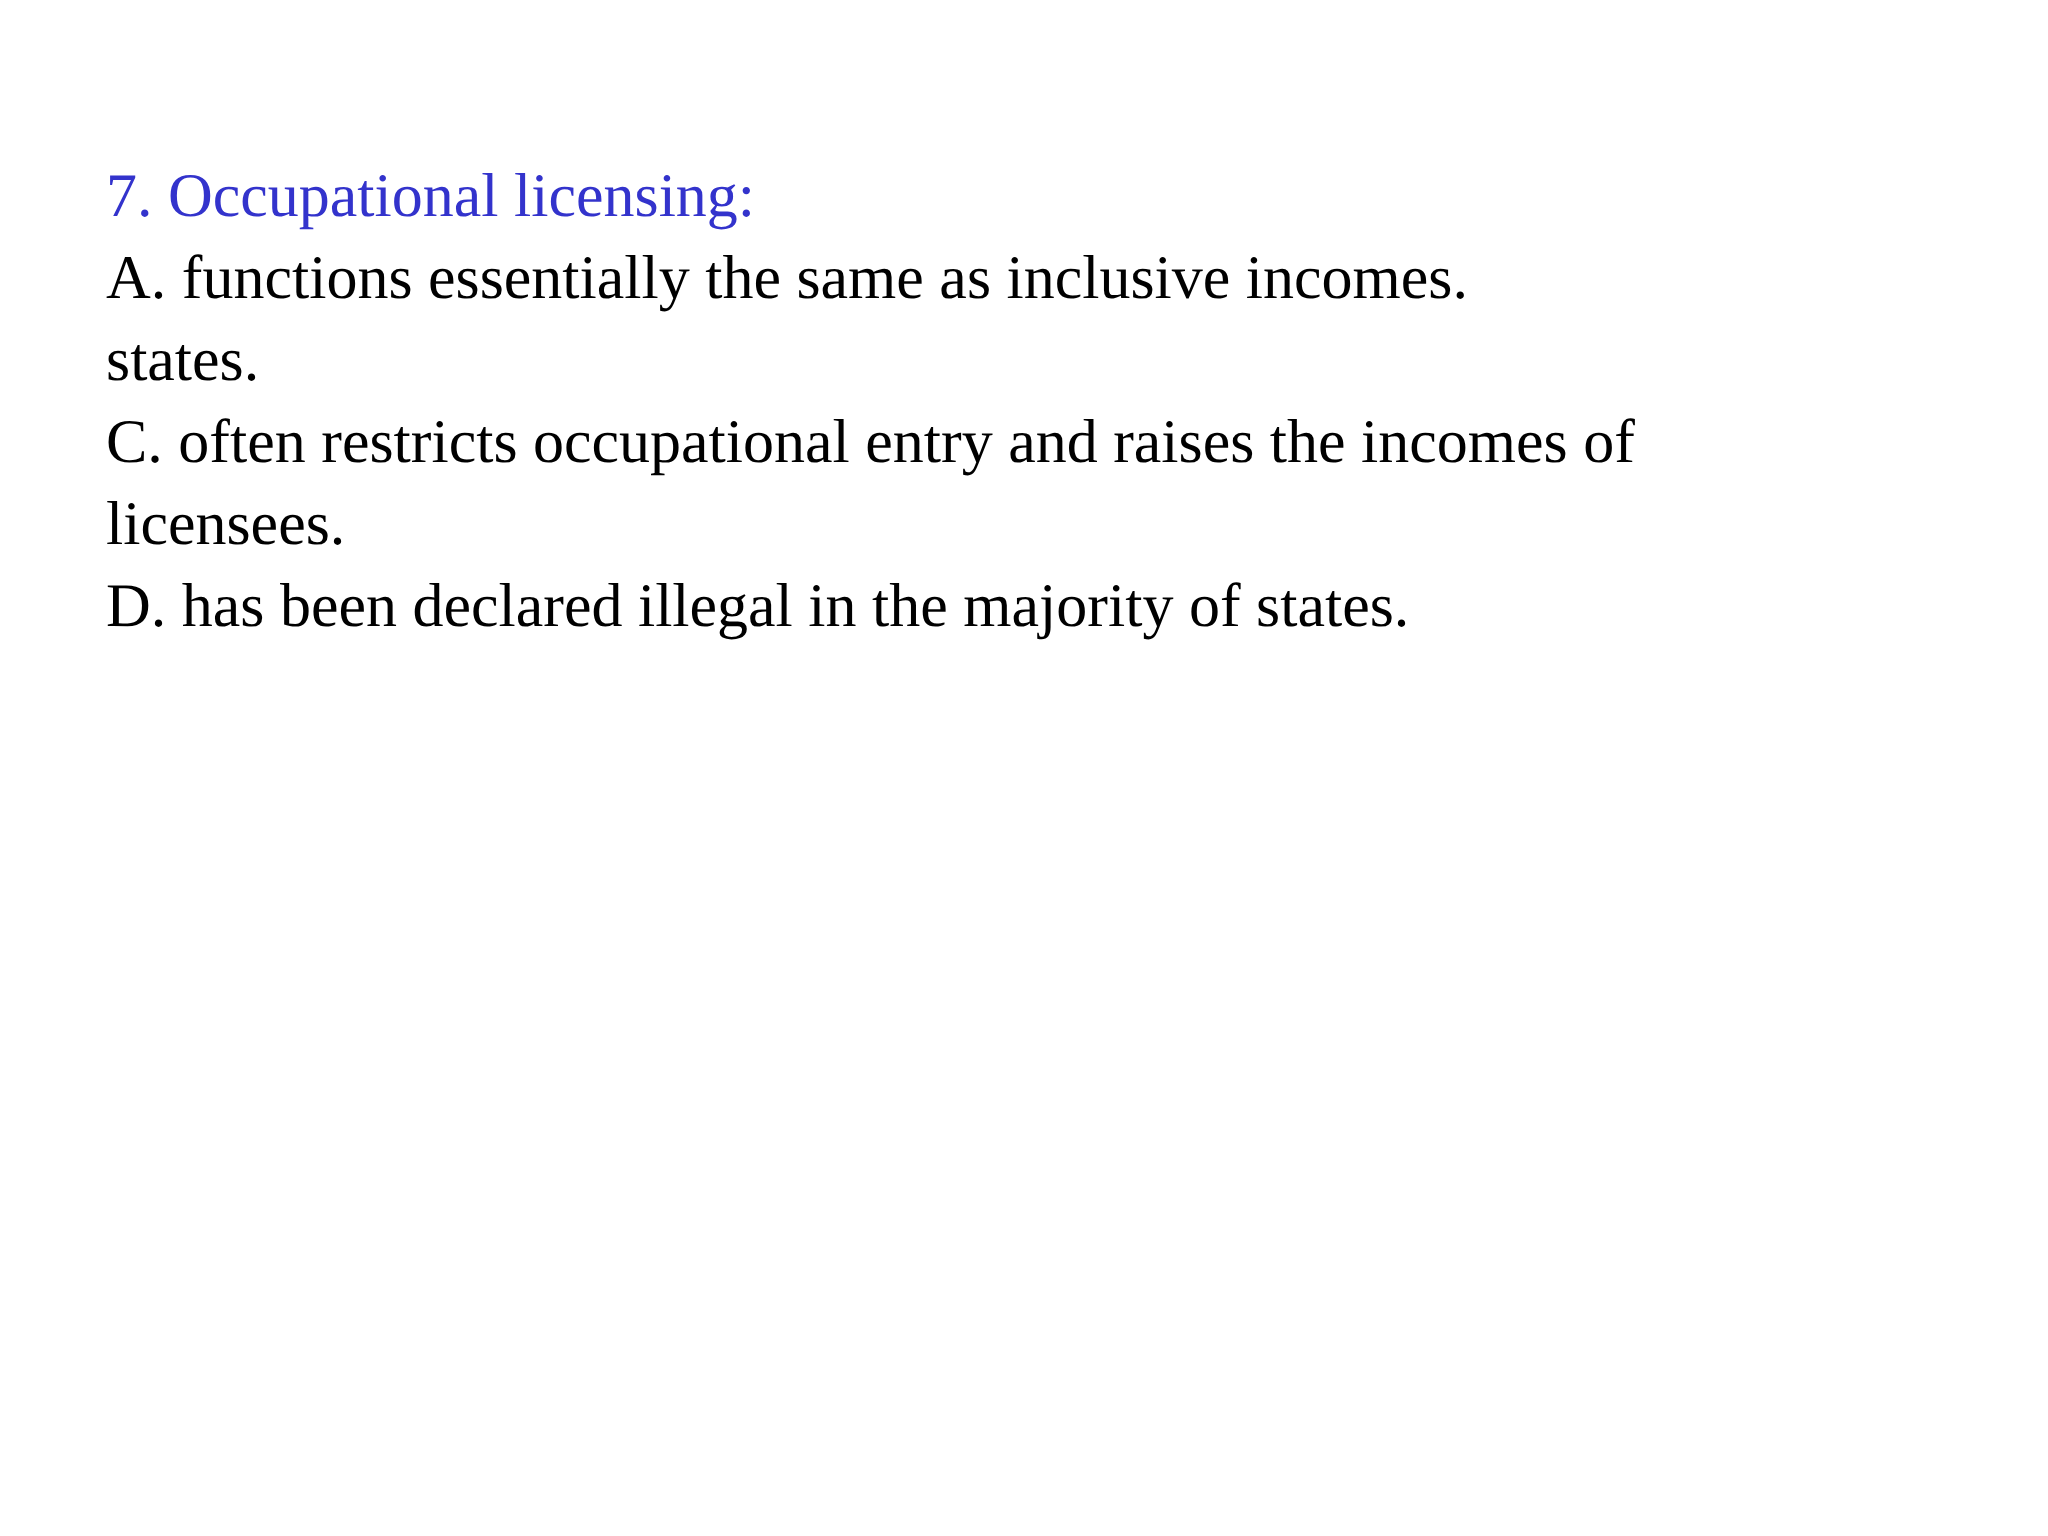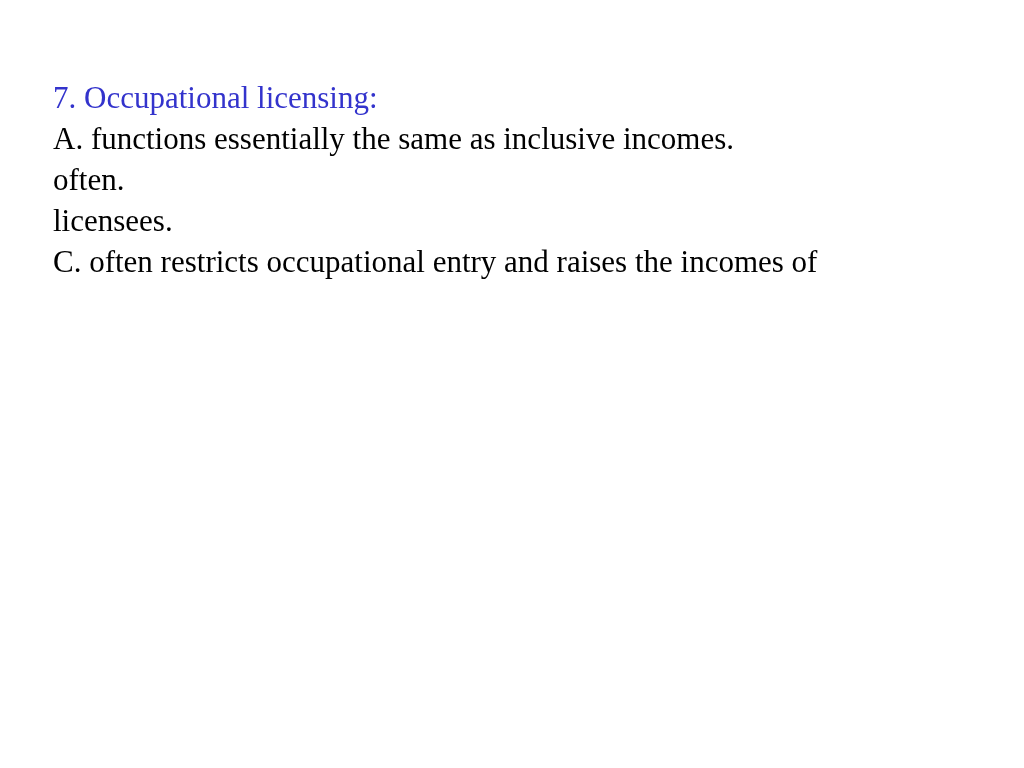--- a/index.html
+++ b/index.html
@@ -34,17 +34,18 @@
     white-space: nowrap;
   }
 </style>
 </head>
 <body>
 
 <div class="slide">
   <div class="text-block">
     <div class="title-line" style="color: rgb(51, 51, 204);">7. Occupational licensing:</div>
     <div class="body-line">A. functions essentially the same as inclusive incomes.</div>
-    <div class="body-line">often.</div>
+    <div class="body-line">states.</div>
+    <div class="body-line">C. often restricts occupational entry and raises the incomes of</div>
     <div class="body-line">licensees.</div>
-    <div class="body-line">C. often restricts occupational entry and raises the incomes of</div>
+    <div class="body-line">D. has been declared illegal in the majority of states.</div>
   </div>
 </div>
 
 </body></html>

